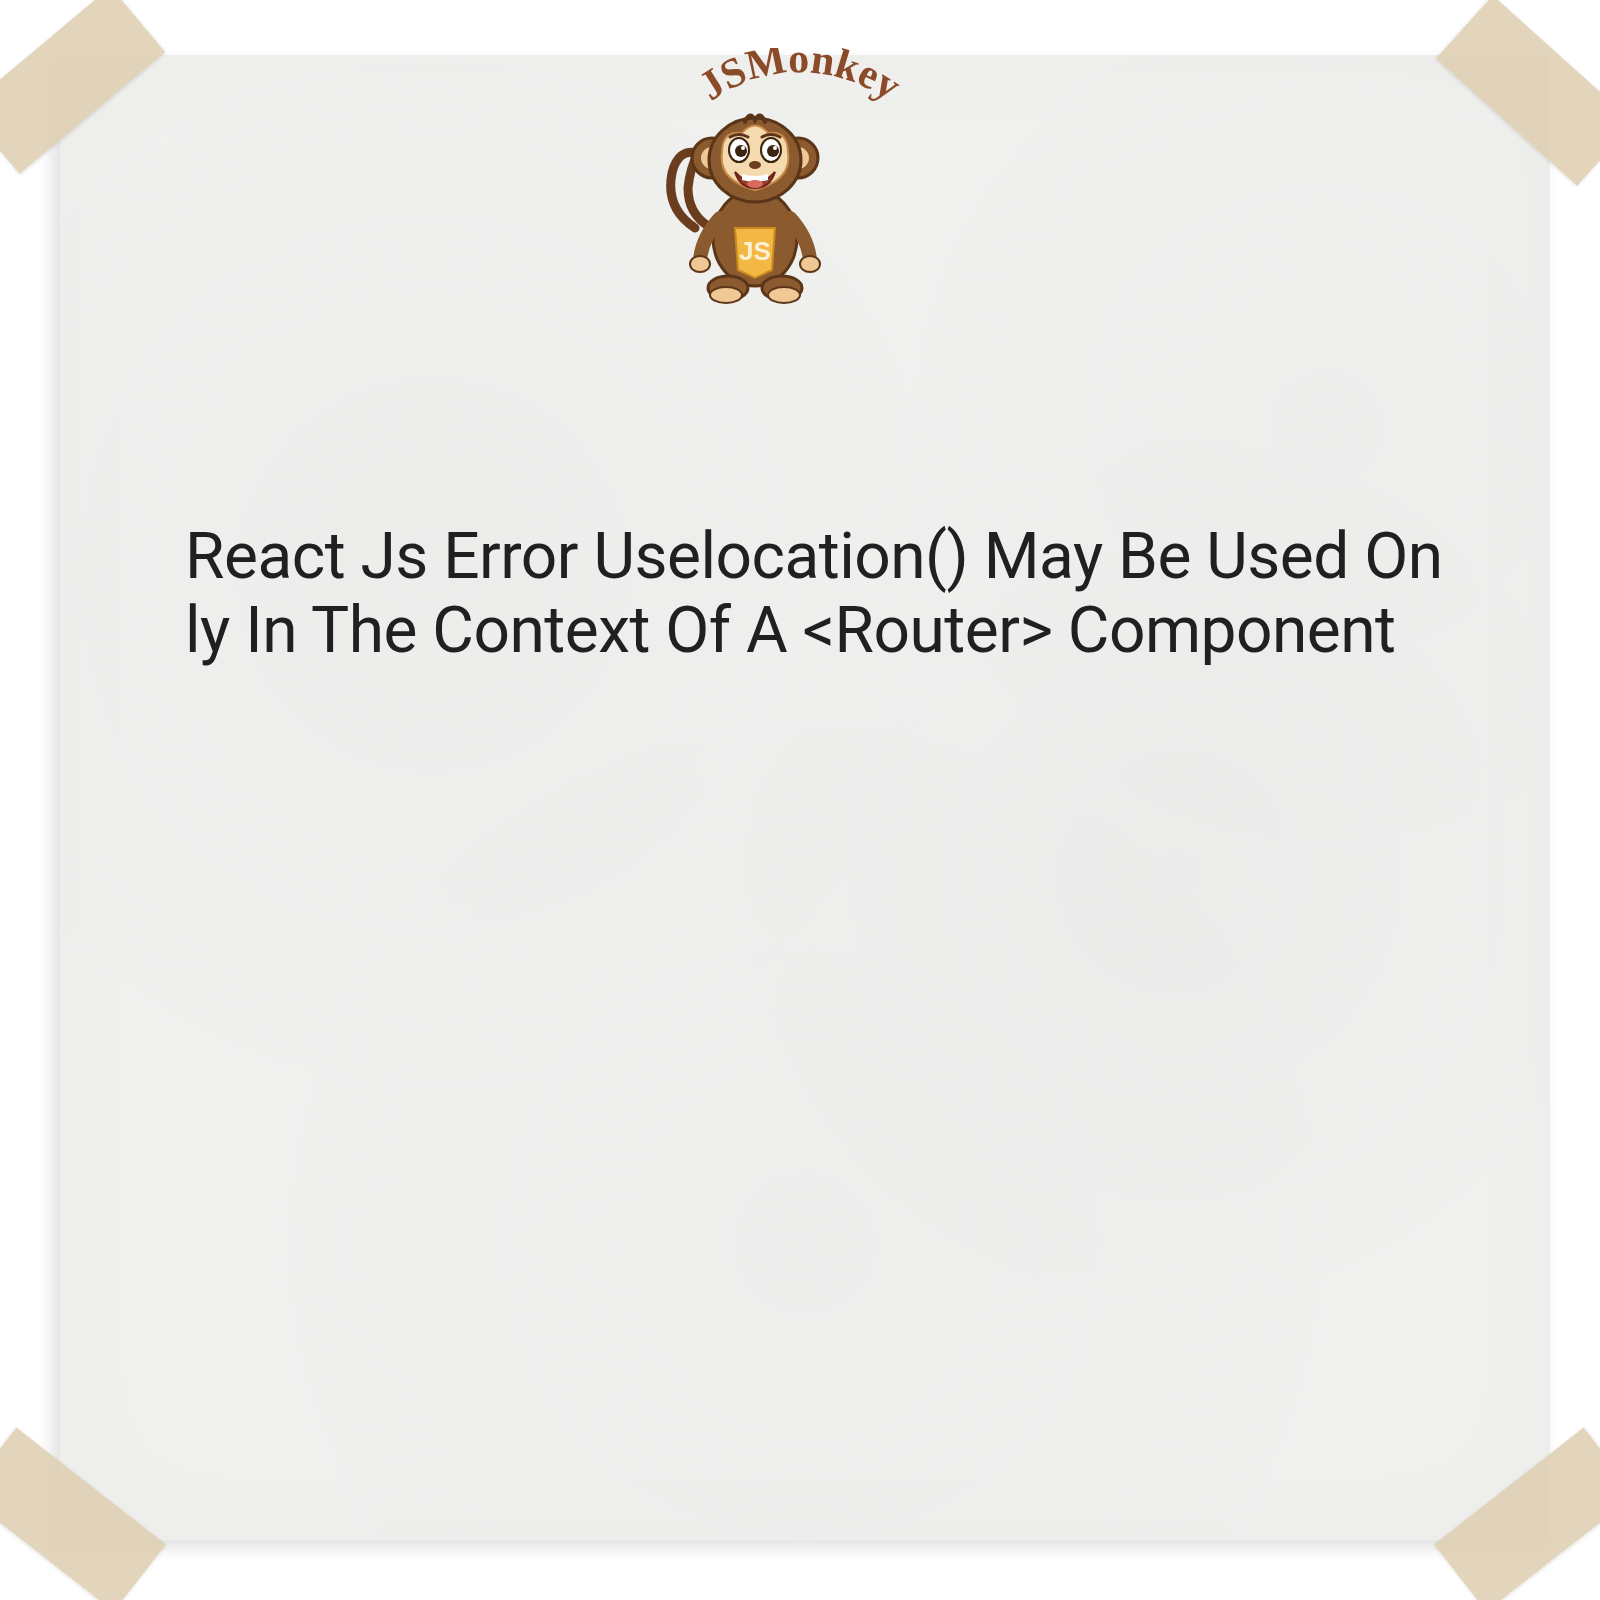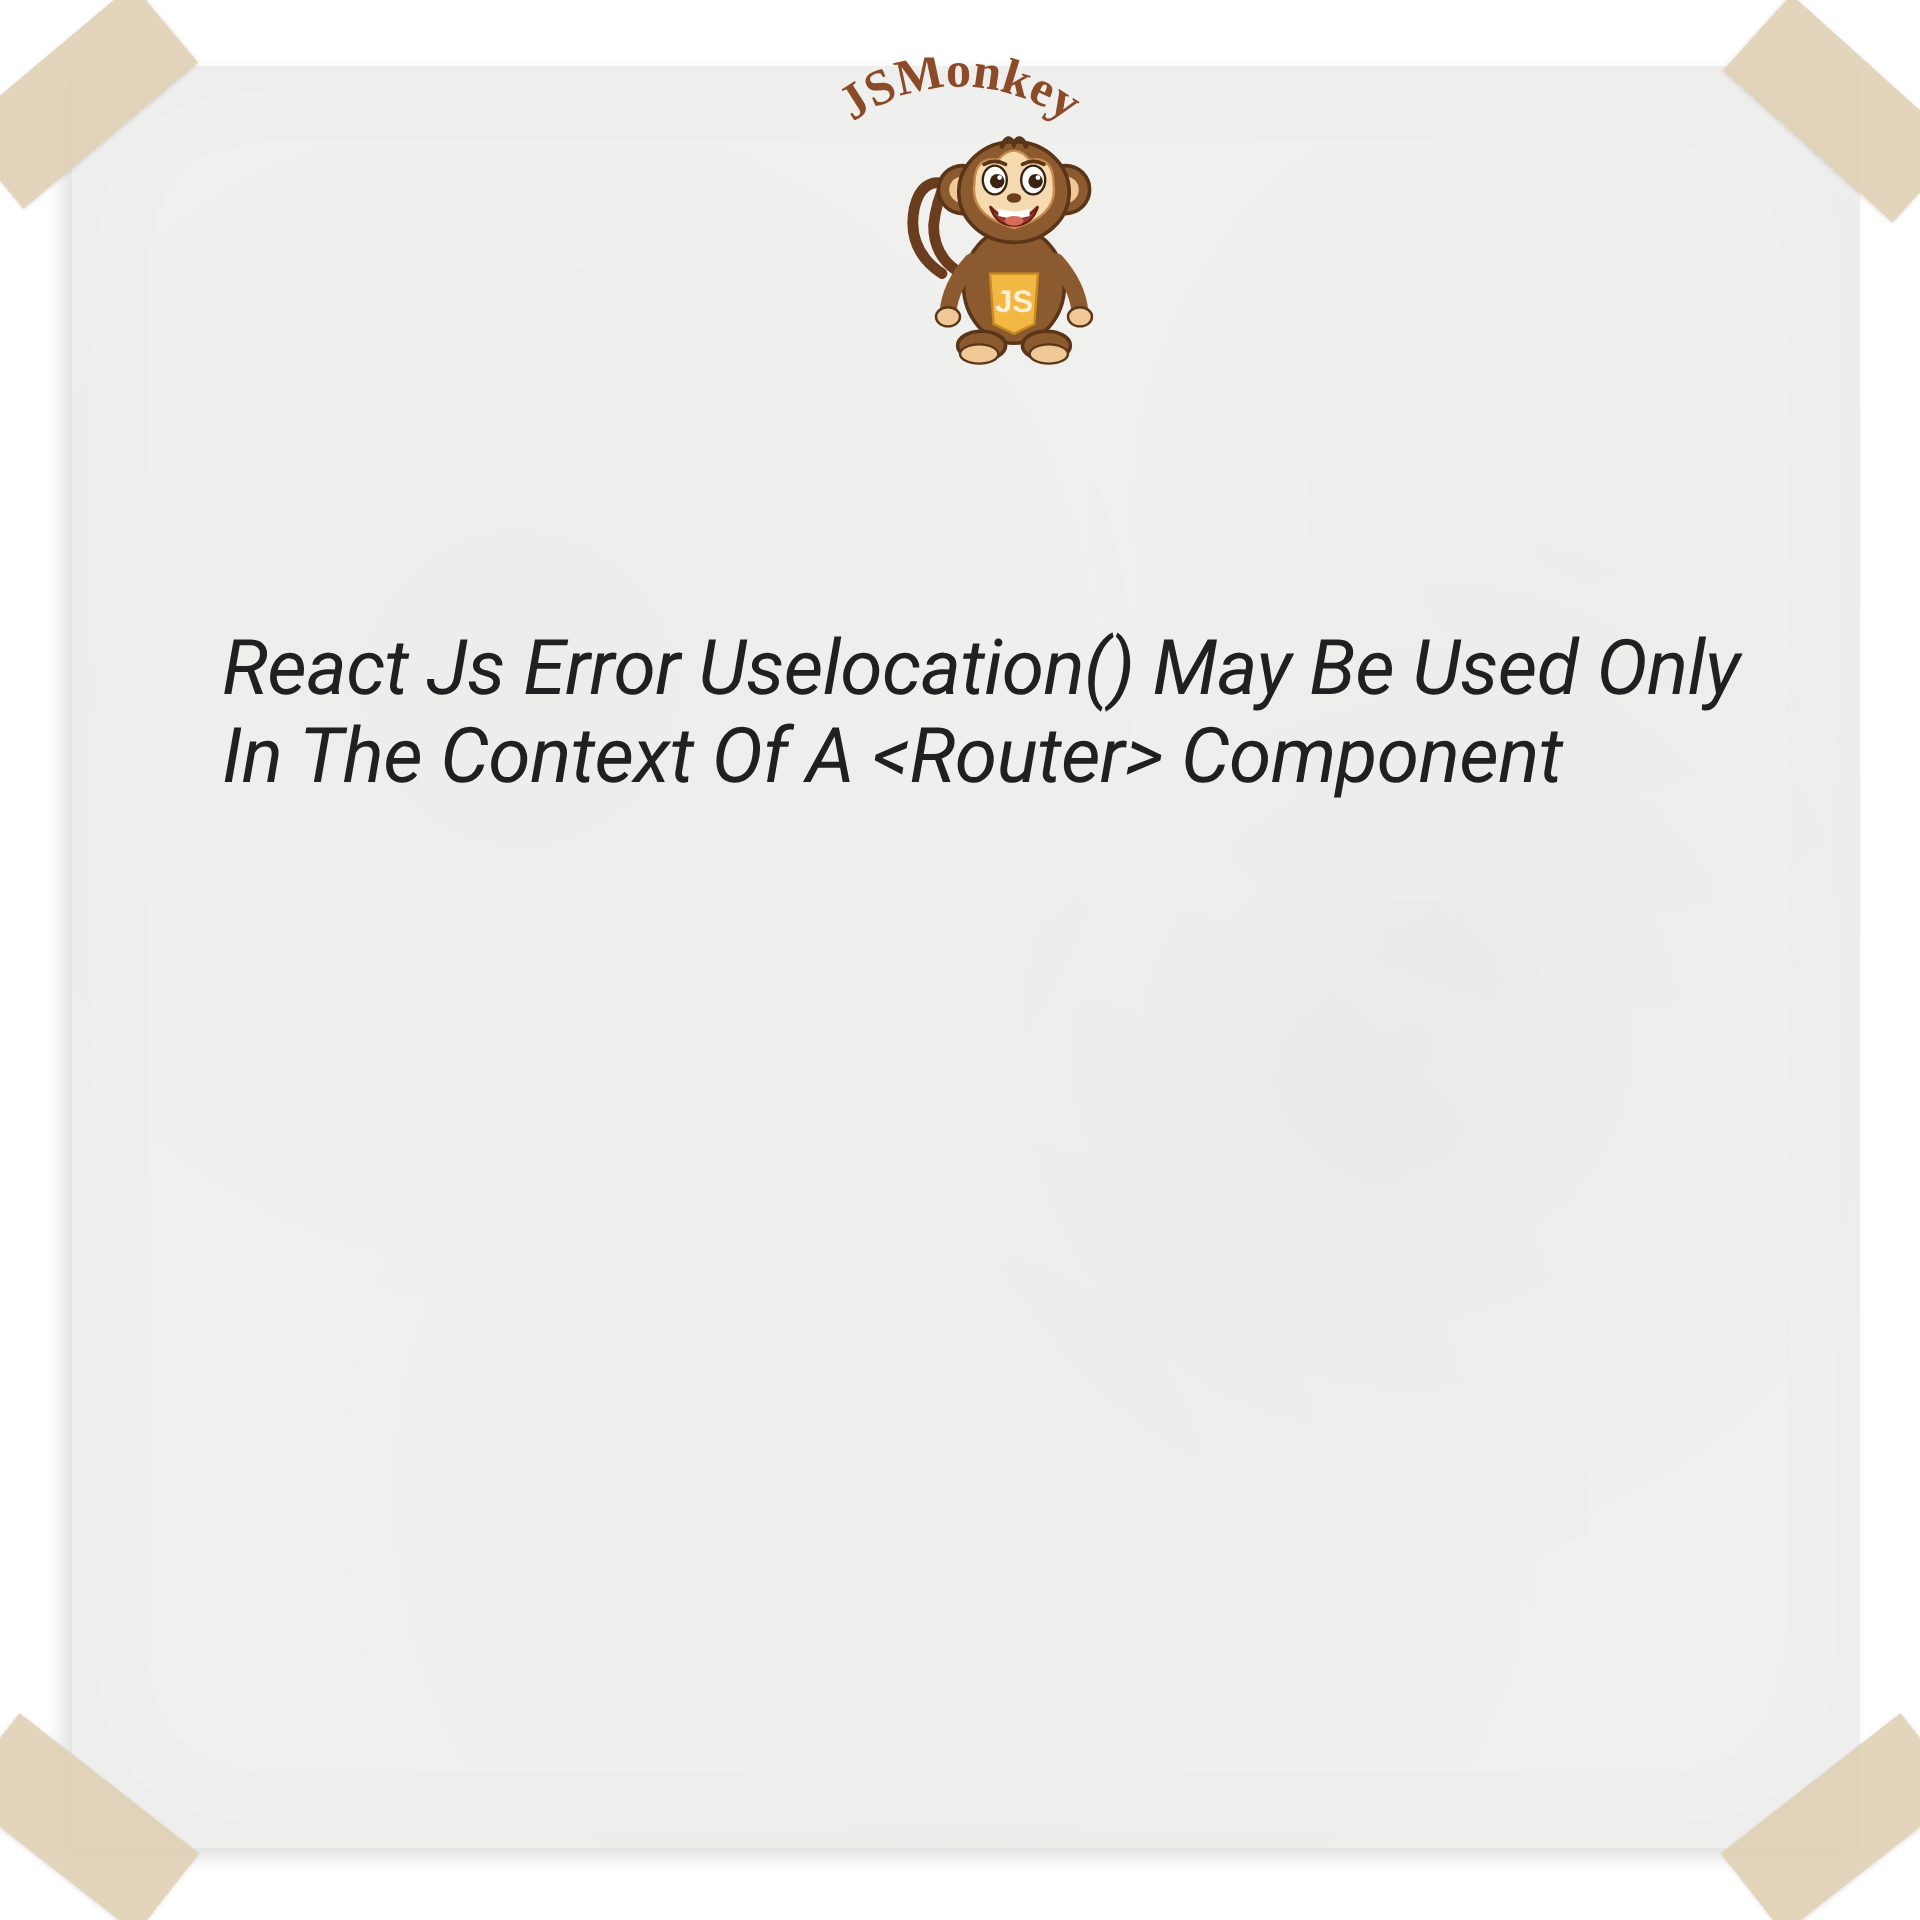--- a/index.html
+++ b/index.html
@@ -96,36 +96,35 @@
     .logo-text {
       font-size: 42px;
       font-weight: 700;
       fill: #8b4a28;
       font-family: Georgia, serif;
     }
     
     .monkey {
       margin-top: -30px;
       display: flex;
-      justify-content: flex-end;
+      justify-content: flex-start;
     }
     
     .main-text {
       position: absolute;
       top: 520px;
       left: 185px;
       right: 145px;
       font-size: 64px;
       font-weight: 400;
       color: #202020;
       line-height: 1.15;
       letter-spacing: -0.5px;
       word-break: break-all;
       z-index: 5;
-      font-style: italic;
     }
   </style>
 </head>
 <body>
 
 <div class="paper"></div>
 
 <div class="tape tape-tl"></div>
 <div class="tape tape-tr"></div>
 <div class="tape tape-bl"></div>

